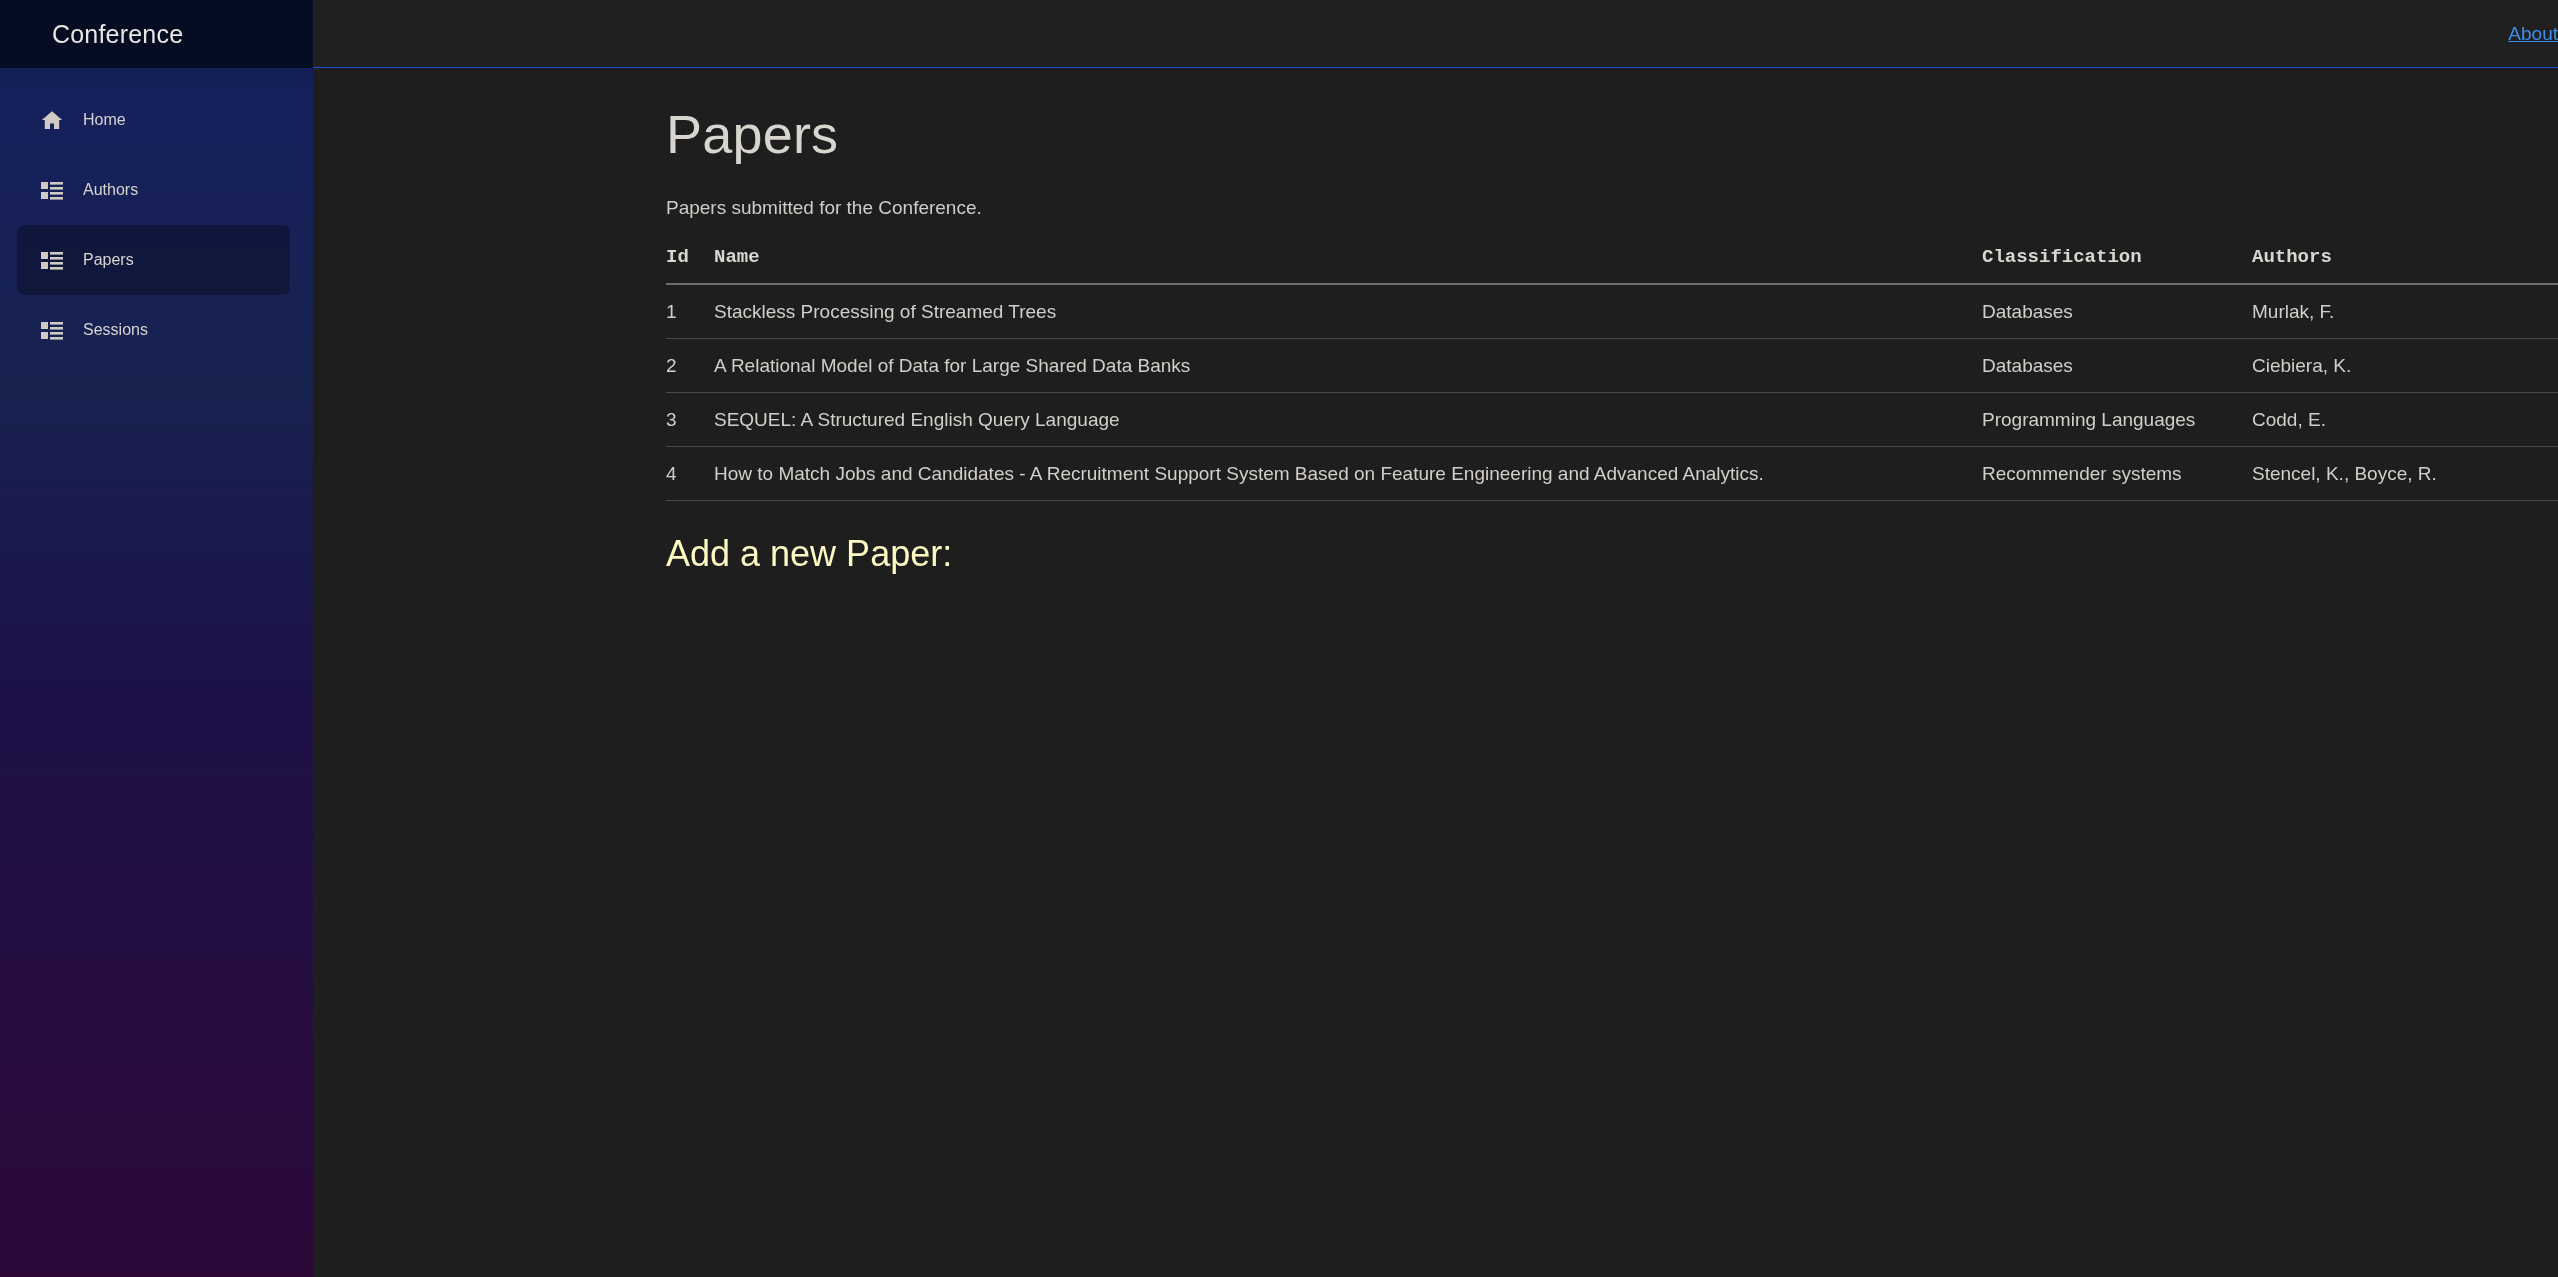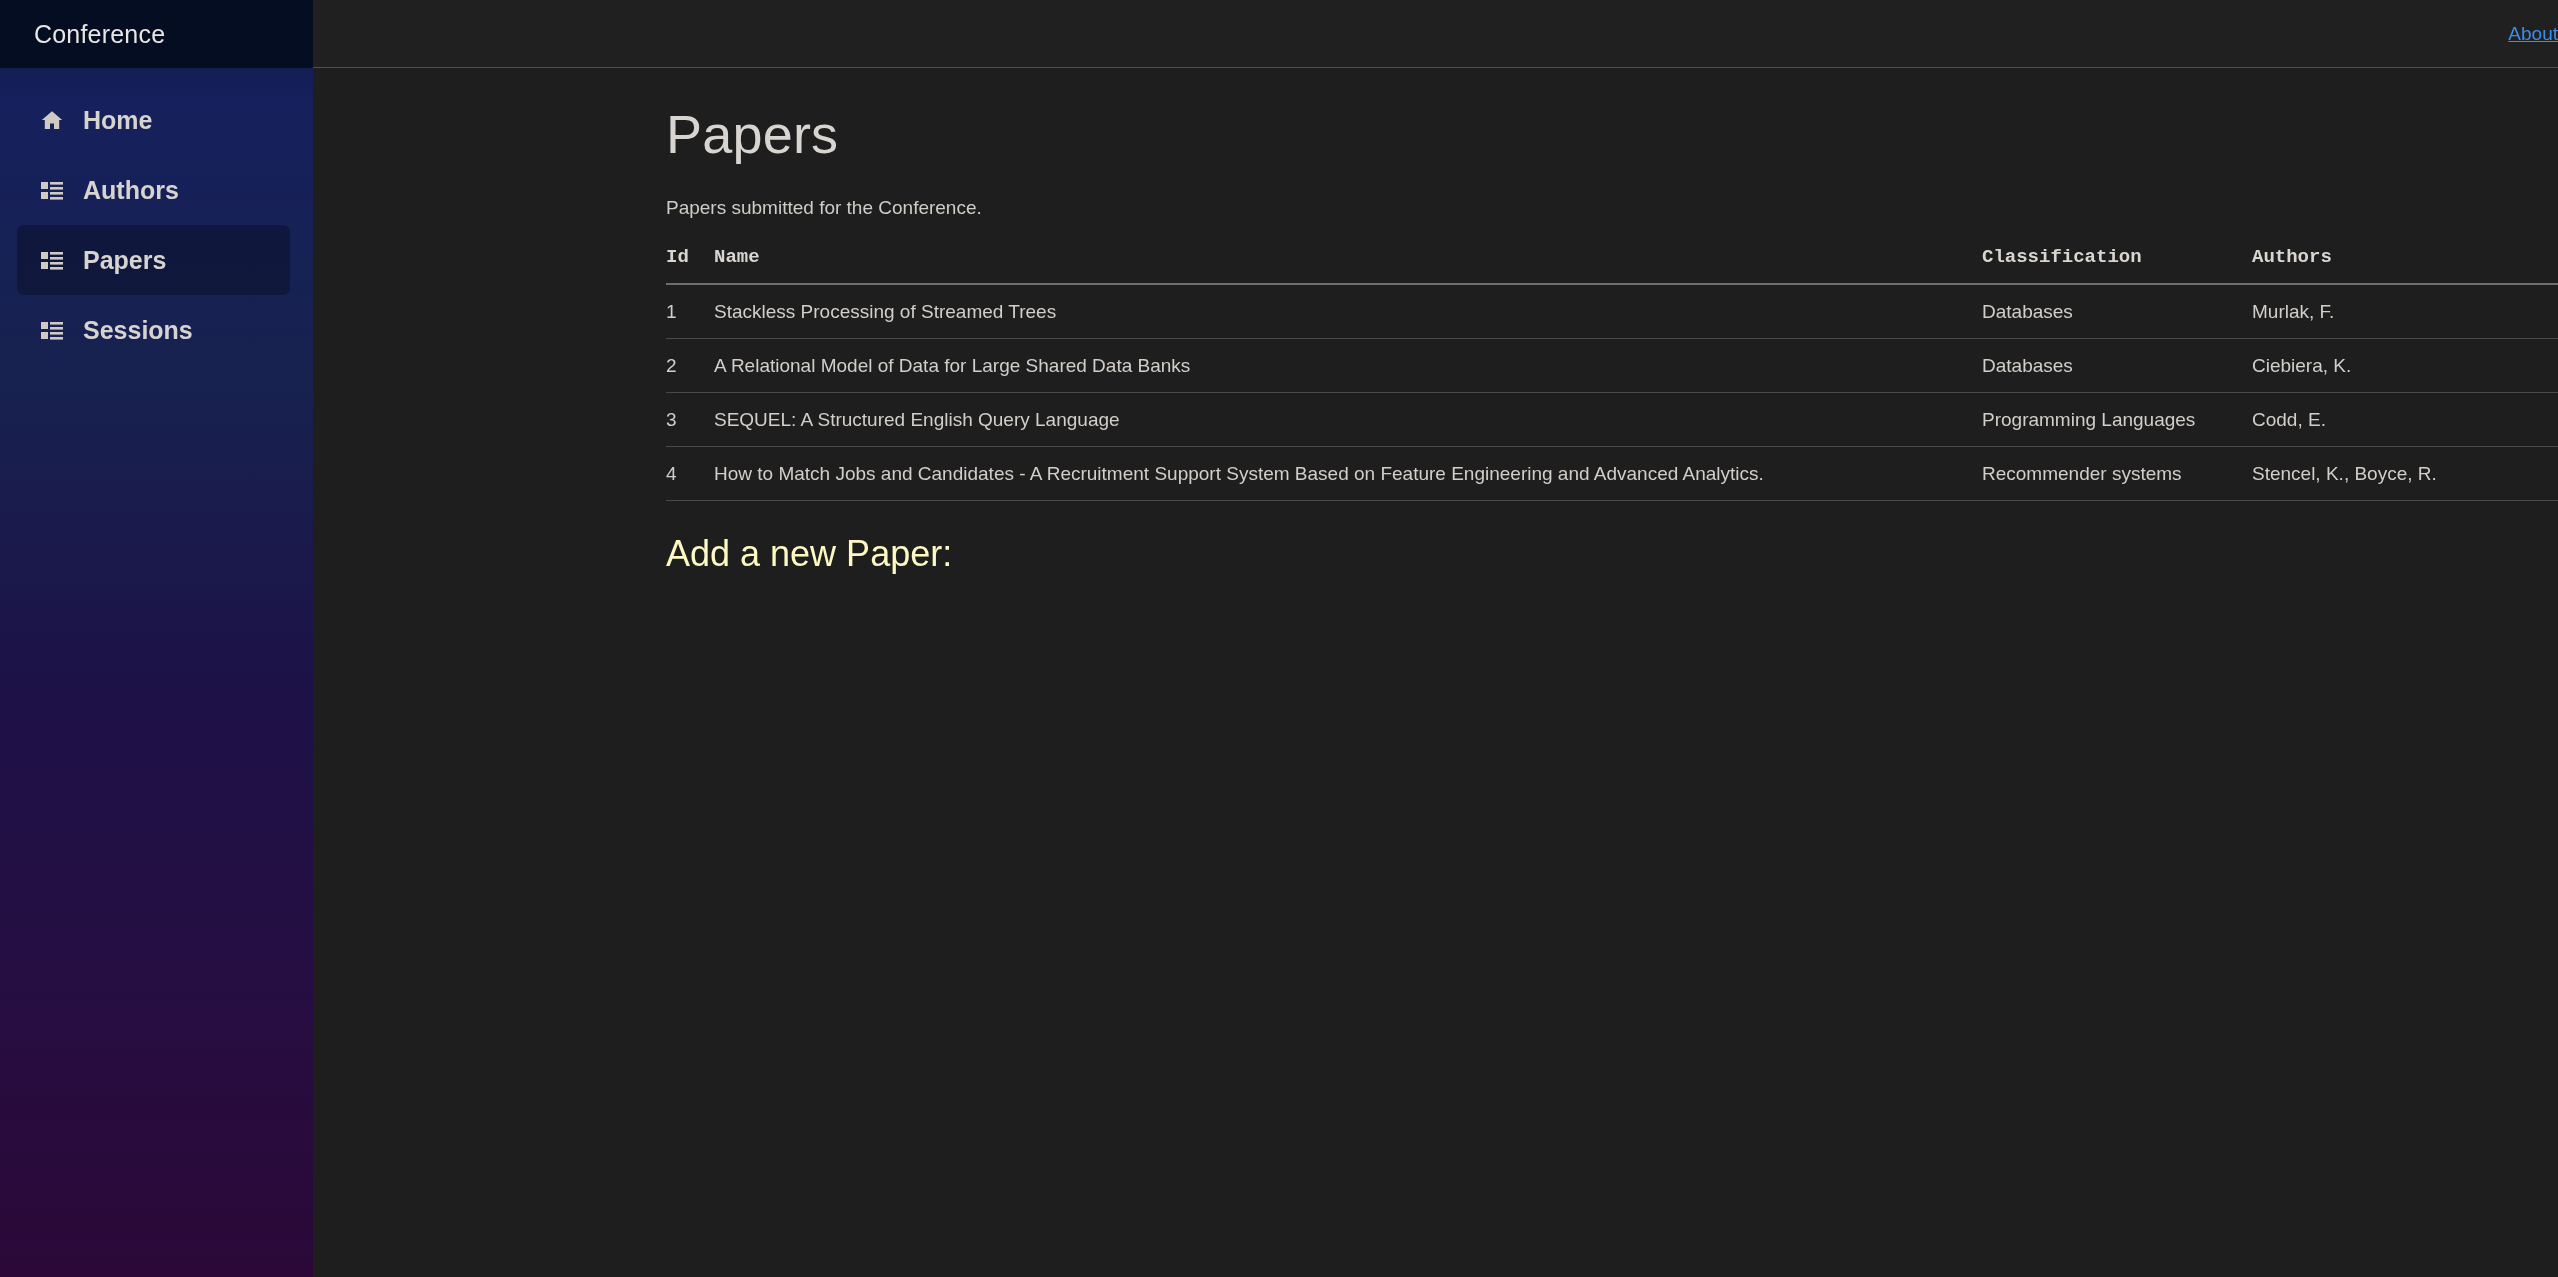--- a/index.html
+++ b/index.html
@@ -28,21 +28,21 @@
     background-image: linear-gradient(180deg, #0d1c45 0%, #16205c 8%, #17224f 30%, #1d1147 55%, #260d41 78%, #2b0838 100%);
     display: flex;
     flex-direction: column;
     position: relative;
   }
   .sidebar-top {
     height: 68px;
     background: #040d22;
     display: flex;
     align-items: center;
-    padding-left: 34px;
+    padding-left: 52px;
   }
   .brand {
     color: #e8e6e3;
     font-size: 25px;
     line-height: 1;
     letter-spacing: 0.2px;
     font-weight: 400;
   }
   .nav-list {
     padding-top: 17px;
@@ -67,23 +67,22 @@
     height: 26px;
     margin-right: 18px;
     display: inline-flex;
     align-items: center;
     justify-content: center;
     flex: 0 0 auto;
   }
   .nav-icon svg { display: block; }
   .nav-label {
     color: #d7d4d0;
-    font-size: 25px;
+    font-size: 16px;
     line-height: 1;
-    font-weight: bold;
   }
 
   
   .main {
     flex: 1 1 auto;
     height: 1277px;
     background: #1e1e1e;
     display: flex;
     flex-direction: column;
     min-width: 0;

